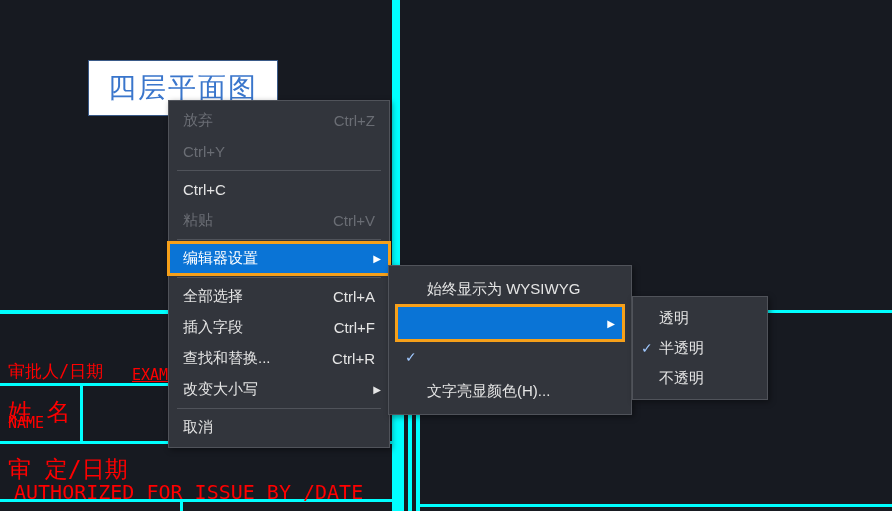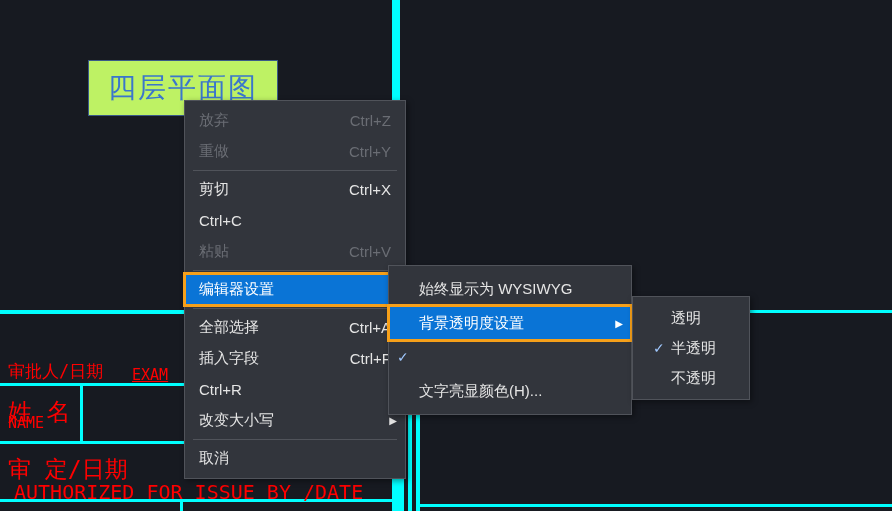--- a/index.html
+++ b/index.html
@@ -10,56 +10,56 @@
   .drawing { position: absolute; inset: 0; }
   .line { position: absolute; background: #00ffff; }
   .vline-main { left: 392px; top: 0; width: 8px; height: 511px; }
   .hline-top { left: 0; top: 310px; width: 392px; height: 4px; }
   .vline-inner1 { left: 400px; top: 310px; width: 4px; height: 201px; }
   .vline-inner2 { left: 408px; top: 310px; width: 4px; height: 201px; }
   .vline-inner3 { left: 416px; top: 310px; width: 4px; height: 201px; }
 
   .drawing-title-box {
     position: absolute; left: 88px; top: 60px; width: 190px; height: 56px;
-    background: #bef264; border: 1px solid #3a5a88;
+    background: #ffffff; border: 1px solid #3a5a88;
     display: flex; align-items: center; justify-content: center;
     color: #3a76cc; font-size: 28px; letter-spacing: 2px;
     font-family: "KaiTi","STKaiti",serif;
   }
 
   
   .title-block {
     position: absolute; left: 0; top: 314px; width: 392px; height: 197px;
   }
   .tb-row { position: absolute; left: 0; width: 392px; border-bottom: 3px solid #00ffff; }
   .tb-cell-border { position: absolute; border-right: 3px solid #00ffff; top:0; bottom:0; }
   .tb-text { position: absolute; color: #ff0000; font-family: "SimSun","FangSong",monospace; white-space: nowrap; }
 
   
   .menu {
     position: absolute; background: #32353c; border: 1px solid #50535a;
     padding: 4px 0; font-size: 15px; color: #e5e5e5;
     box-shadow: 2px 2px 6px rgba(0,0,0,0.4);
   }
-  .menu1 { left: 184px; top: 100px; width: 222px; }
+  .menu1 { left: 168px; top: 100px; width: 222px; }
   .menu-sep { height: 1px; background: #50535a; margin: 3px 8px; }
   .menu-item {
     display: flex; align-items: center; height: 31px; padding: 0 14px;
     position: relative; white-space: nowrap;
   }
   .menu-item.disabled { color: #6a6d74; }
   .menu-item .label { flex: 1 1 auto; }
   .menu-item .shortcut { flex: 0 0 auto; }
   .menu-item .arrow { position: absolute; right: 8px; font-size: 10px; }
   .menu-item.hl { background: #0a74d6; color: #fff; }
   .menu-item.hl-box { outline: 3px solid #f6a01a; outline-offset: -1px; }
   .check { position:absolute; left: 8px; color:#a0c8ff; font-size:14px;}
-  .menu2 { left: 388px; top: 265px; width: 244px; padding: 6px 0; }
+  .menu2 { left: 388px; top: 265px; width: 244px; padding: 6px 8px; }
   .menu2 .menu-item { padding: 0 14px 0 30px; height: 34px;}
-  .menu3 { left: 632px; top: 296px; width: 118px; padding: 6px 12px;}
+  .menu3 { left: 632px; top: 296px; width: 136px; padding: 6px 0;}
   .menu3 .menu-item { padding: 0 14px 0 26px; height: 30px;}
 
   
 
 </style>
 </head>
 <body>
 
 <div class="drawing">
   <div class="line vline-main"></div>
@@ -91,28 +91,23 @@
     <div class="tb-cell-border" style="left:180px;top:188px;height:23px;"></div>
   </div>
 </div>
 
 <div class="menu menu1">
   <div class="menu-item disabled">
     <span class="label">放弃</span>
     <span class="shortcut">Ctrl+Z</span>
   </div>
   <div class="menu-item disabled">
-    <span class="label">重做</span>
     <span class="shortcut">Ctrl+Y</span>
   </div>
   <div class="menu-sep"></div>
-  <div class="menu-item">
-    <span class="label">剪切</span>
-    <span class="shortcut">Ctrl+X</span>
-  </div>
   <div class="menu-item">
     <span class="shortcut">Ctrl+C</span>
   </div>
   <div class="menu-item disabled">
     <span class="label">粘贴</span>
     <span class="shortcut">Ctrl+V</span>
   </div>
   <div class="menu-sep"></div>
   <div class="menu-item hl hl-box">
     <span class="label">编辑器设置</span>
@@ -121,38 +116,38 @@
   <div class="menu-sep"></div>
   <div class="menu-item">
     <span class="label">全部选择</span>
     <span class="shortcut">Ctrl+A</span>
   </div>
   <div class="menu-item">
     <span class="label">插入字段</span>
     <span class="shortcut">Ctrl+F</span>
   </div>
   <div class="menu-item">
+    <span class="label">查找和替换...</span>
     <span class="shortcut">Ctrl+R</span>
   </div>
   <div class="menu-item">
     <span class="label">改变大小写</span>
     <span class="arrow">▶</span>
   </div>
   <div class="menu-sep"></div>
   <div class="menu-item">
     <span class="label">取消</span>
   </div>
 </div>
 
 <div class="menu menu2">
   <div class="menu-item">
     <span class="label">始终显示为 WYSIWYG</span>
   </div>
   <div class="menu-item hl hl-box">
-    <span class="label">背景透明度设置</span>
     <span class="arrow">▶</span>
   </div>
   <div class="menu-item">
     <span class="check">✓</span>
   </div>
   <div class="menu-item">
     <span class="label">文字亮显颜色(H)...</span>
   </div>
 </div>
 

